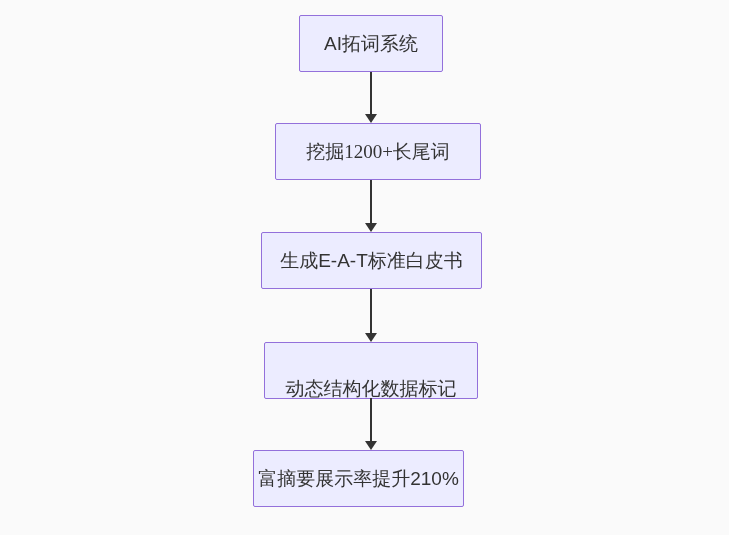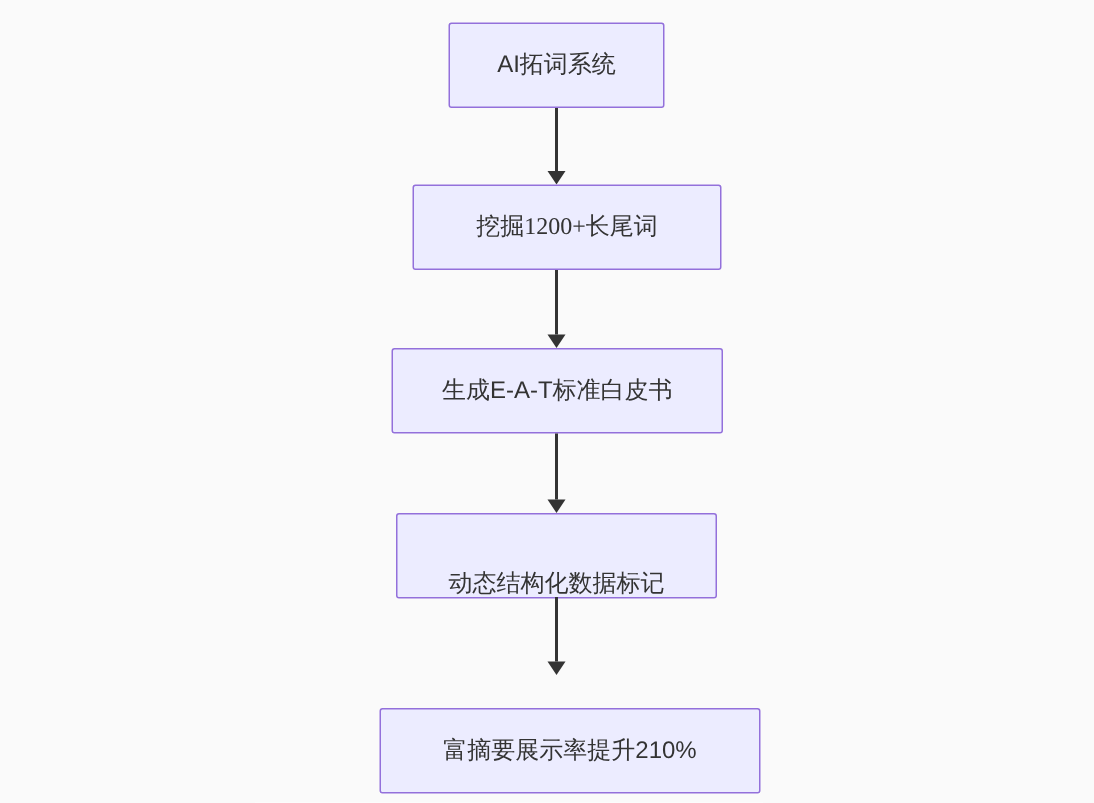--- a/index.html
+++ b/index.html
@@ -24,21 +24,21 @@
     position: absolute;
     height: 57px;
     background: var(--node-fill);
     border: 1px solid var(--node-border);
     border-radius: 2px;
     display: flex;
     align-items: center;
     justify-content: center;
   }
   .node span {
-    font-size: 16px;
+    font-size: 19px;
     color: var(--node-text);
     white-space: nowrap;
     line-height: 1;
   }
   .edge {
     position: absolute;
     width: 14px;
     display: flex;
     flex-direction: column;
     align-items: center;
@@ -89,17 +89,17 @@
 
   <div class="node" style="left:264px; top:342px; width:214px;align-items:flex-end;">
     <span>动态结构化数据标记</span>
   </div>
 
   <div class="edge" style="left:364px; top:398px; height:52px;">
     <div class="line"></div>
     <div class="head"></div>
   </div>
 
-  <div class="node" style="left:253px; top:472px; width:254px;">
+  <div class="node" style="left:253px; top:450px; width:211px;">
     <span>富摘要展示率提升210%</span>
   </div>
 
 </div>
 
 </body></html>

